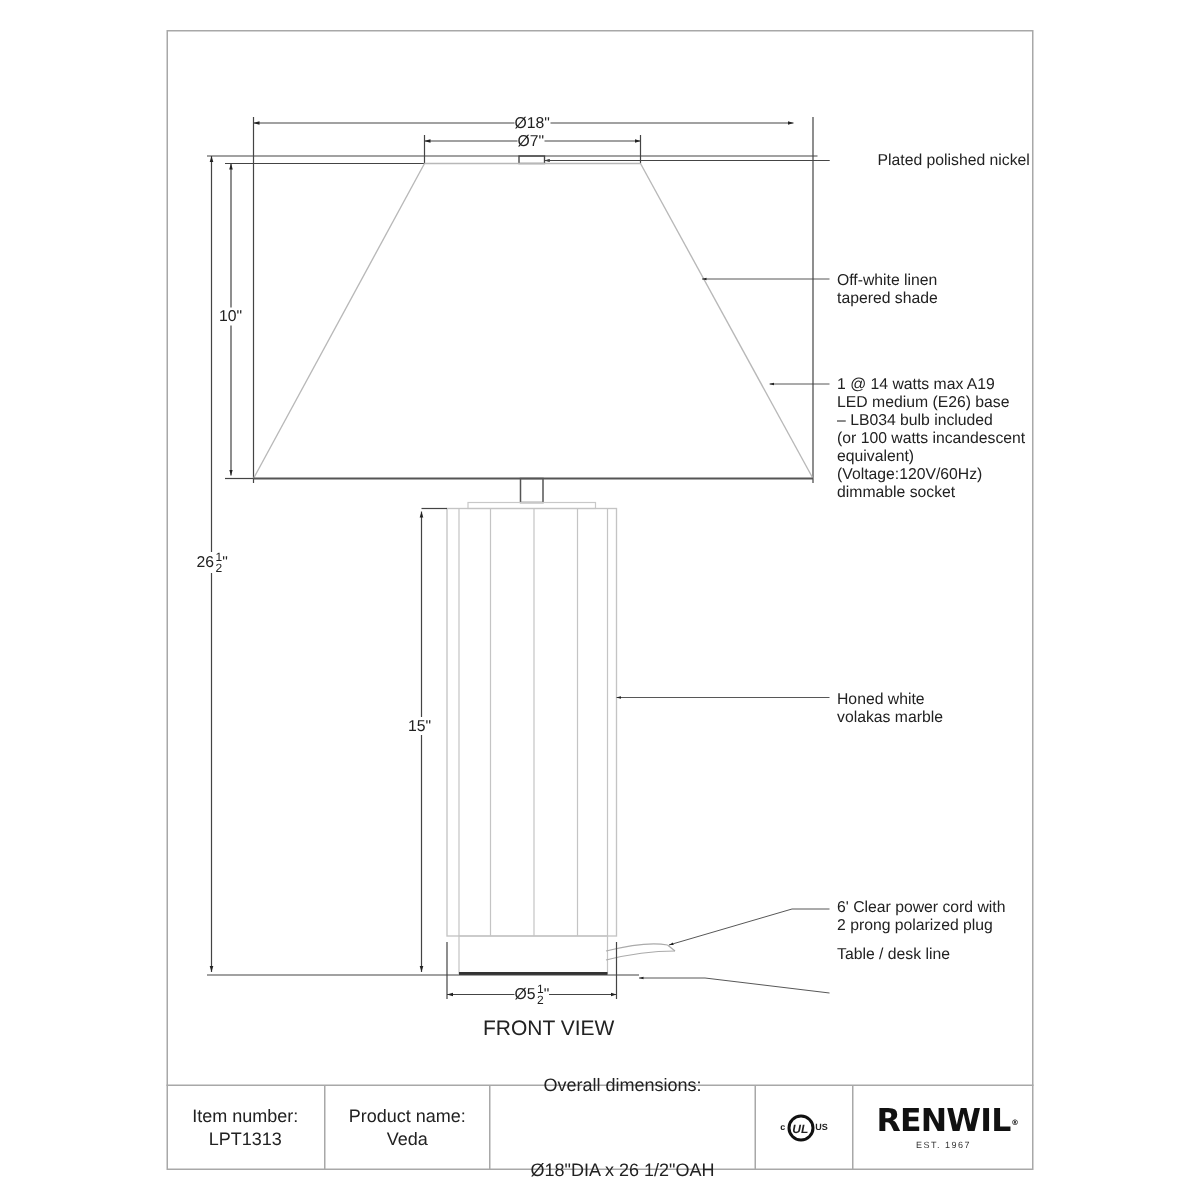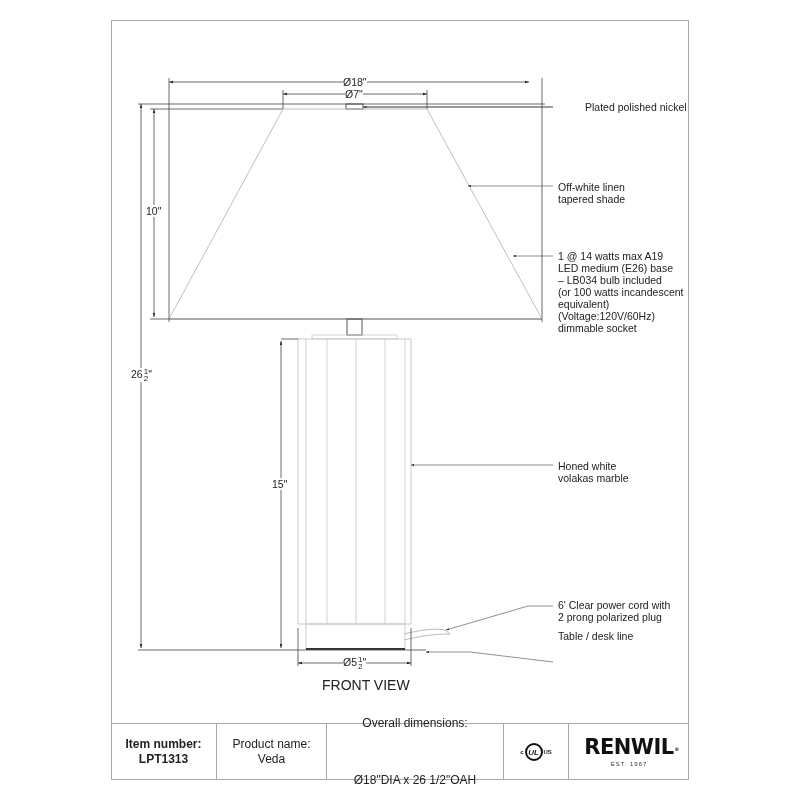--- a/index.html
+++ b/index.html
@@ -7,21 +7,21 @@
     body { position: relative; font-family: "Liberation Sans", sans-serif; color: #1a1a1a; }
     .frame { position: absolute; left: 111px; top: 20px; width: 578px; height: 760px; border: 1px solid #a8a8a8; }
     .drawing { position: absolute; left: 0; top: 0; width: 800px; height: 800px; }
     .callout { position: absolute; left: 558px; font-size: 10.5px; line-height: 12px; color: #222; white-space: pre-line; }
     .dim-label { position: absolute; font-size: 10.5px; color: #222; background: #fff; line-height: 12px; }
     .frac { display: inline-flex; flex-direction: column; font-size: 8px; line-height: 7px; vertical-align: middle; text-align: center; margin-left: 1px; }
     .view-label { position: absolute; left: 322px; top: 677px; font-size: 14px; color: #222; }
     .footer { position: absolute; left: 111px; top: 723px; width: 578px; height: 57px; border-top: 1px solid #a8a8a8; display: flex; }
     .cell { border-right: 1px solid #a8a8a8; display: flex; flex-direction: column; align-items: center; justify-content: center; font-size: 12px; line-height: 15px; color: #222; text-align: center; }
     .cell:last-child { border-right: none; }
-    .c1 { width: 106px; font-weight: bold; } .c2 { width: 110px; } .c3 { width: 177px; gap: 42px; } .c4 { width: 65px; text-align: center; } .c5 { flex: 1; }
+    .c1 { width: 106px; } .c2 { width: 110px; } .c3 { width: 177px; gap: 42px; } .c4 { width: 65px; text-align: center; } .c5 { flex: 1; }
     .ul-logo { display: flex; align-items: center; gap: 1px; font-size: 6px; font-weight: bold; }
     .ul-circle { width: 18px; height: 18px; border: 2px solid #111; border-radius: 50%; display: flex; align-items: center; justify-content: center; font-size: 8px; font-weight: bold; font-style: italic; }
     .brand { font-family: "DejaVu Sans", sans-serif; font-weight: bold; font-size: 21px; letter-spacing: -0.5px; color: #111; line-height: 22px; position: relative; }
     .brand sup { font-size: 5px; position: absolute; top: 2px; right: -5px; }
     .est { font-size: 6px; letter-spacing: 1px; color: #333; margin-top: 2px; line-height: 8px; }
   </style>
 </head>
 <body>
 
 <div class="frame"></div>

